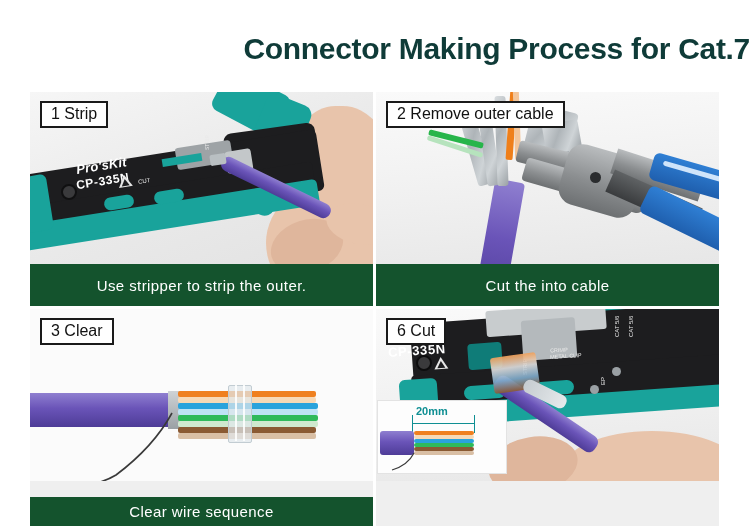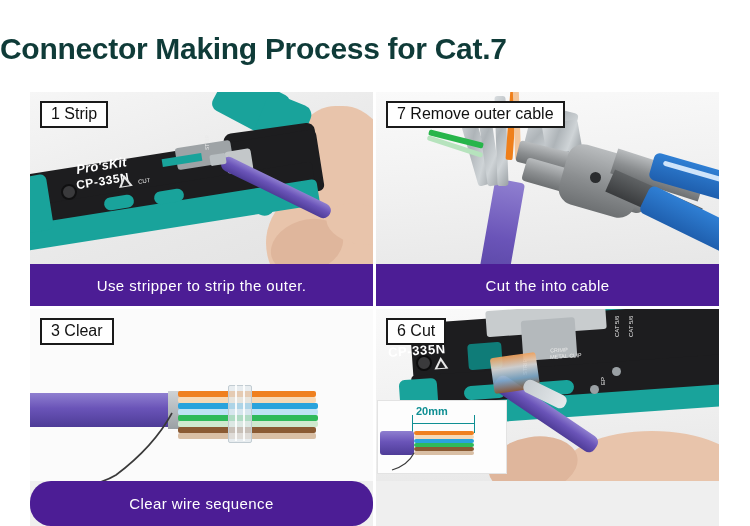--- a/index.html
+++ b/index.html
@@ -8,21 +8,21 @@
     background:#ffffff;
     font-family:"Liberation Sans", sans-serif;
     overflow:hidden;
     position:relative;
   }
   .page{position:relative;width:750px;height:526px;background:#fff;}
 
   
   .title{
     position:absolute;left:0;top:32px;width:750px;
-    text-align:left;
+    text-align:right;
     font-size:30px;
     font-weight:bold;
     letter-spacing:-0.3px;
     color:#0f3b38;
     font-family:"Liberation Sans", sans-serif;
   }
 
   
   .grid{position:absolute;left:30px;top:92px;width:692px;height:434px;}
   .panel{position:absolute;width:343px;height:214px;overflow:hidden;background:#efefef;}
@@ -40,27 +40,27 @@
     background:#ffffff;border:2px solid #1a1a1a;
     padding:2px 9px 3px 9px;
     font-size:16px;line-height:18px;color:#111;
     font-family:"Liberation Sans", sans-serif;
     white-space:nowrap;
   }
 
   
   .caption{
     position:absolute;left:0;right:0;bottom:0;height:42px;
-    background:#4c1d95;
+    background:#14532d;
     color:#ffffff;
     display:flex;align-items:center;justify-content:center;
     font-size:15px;letter-spacing:0.4px;
     z-index:30;
   }
-  .p3 .caption,.p4 .caption{height:45px;border-radius:21px;}
+  .p3 .caption,.p4 .caption{height:29px;}
 
   
   .bg-wall{position:absolute;left:0;top:0;width:100%;height:100%;
     background:linear-gradient(160deg,#f6f6f6 0%,#ebebeb 45%,#e2e2e2 100%);}
   .bg-wall2{position:absolute;left:0;top:0;width:100%;height:100%;
     background:linear-gradient(175deg,#fafafa 0%,#f0f0f0 55%,#e7e7e7 100%);}
 
   
   .hand{position:absolute;background:#e8c4ab;border-radius:50%;}
   .hand2{position:absolute;background:#dfb69c;border-radius:50%;}
@@ -195,21 +195,21 @@
         <div class="plier-steel" style="left:140px;top:62px;width:118px;height:22px;transform:rotate(14deg);border-radius:4px 8px 8px 4px;"></div>
         <div class="plier-steel" style="left:146px;top:82px;width:126px;height:24px;transform:rotate(16deg);border-radius:4px 8px 8px 4px;"></div>
         <div class="plier-steel" style="left:186px;top:58px;width:78px;height:62px;transform:rotate(16deg);border-radius:16px;"></div>
         <div style="position:absolute;left:214px;top:80px;width:11px;height:11px;border-radius:50%;background:#2a2c2e;"></div>
         <div class="plier-steel" style="left:236px;top:70px;width:92px;height:26px;transform:rotate(18deg);"></div>
         <div class="plier-steel" style="left:230px;top:96px;width:96px;height:24px;transform:rotate(24deg);background:linear-gradient(180deg,#5f6264 0%,#3a3c3e 100%);"></div>
         <div class="plier-blue" style="left:274px;top:72px;width:92px;height:28px;transform:rotate(16deg);"></div>
         <div class="plier-blue" style="left:264px;top:112px;width:96px;height:30px;transform:rotate(26deg);"></div>
         <div style="position:absolute;left:286px;top:78px;width:70px;height:5px;background:#cfe4fa;border-radius:3px;transform:rotate(16deg);"></div>
       </div>
-      <div class="step-badge">7 Remove outer cable</div>
+      <div class="step-badge">2 Remove outer cable</div>
       <div class="caption">Cut the into cable</div>
     </div>
 
     <div class="panel p3">
       <div class="photo">
         <div style="position:absolute;left:0;top:0;width:100%;height:100%;background:#fbfbfb;"></div>
 
         <div class="cable" style="left:-6px;top:84px;width:150px;height:34px;border-radius:3px;"></div>
         <div style="position:absolute;left:138px;top:82px;width:12px;height:38px;background:linear-gradient(180deg,#cfd3d6,#9aa0a4);"></div>
 

